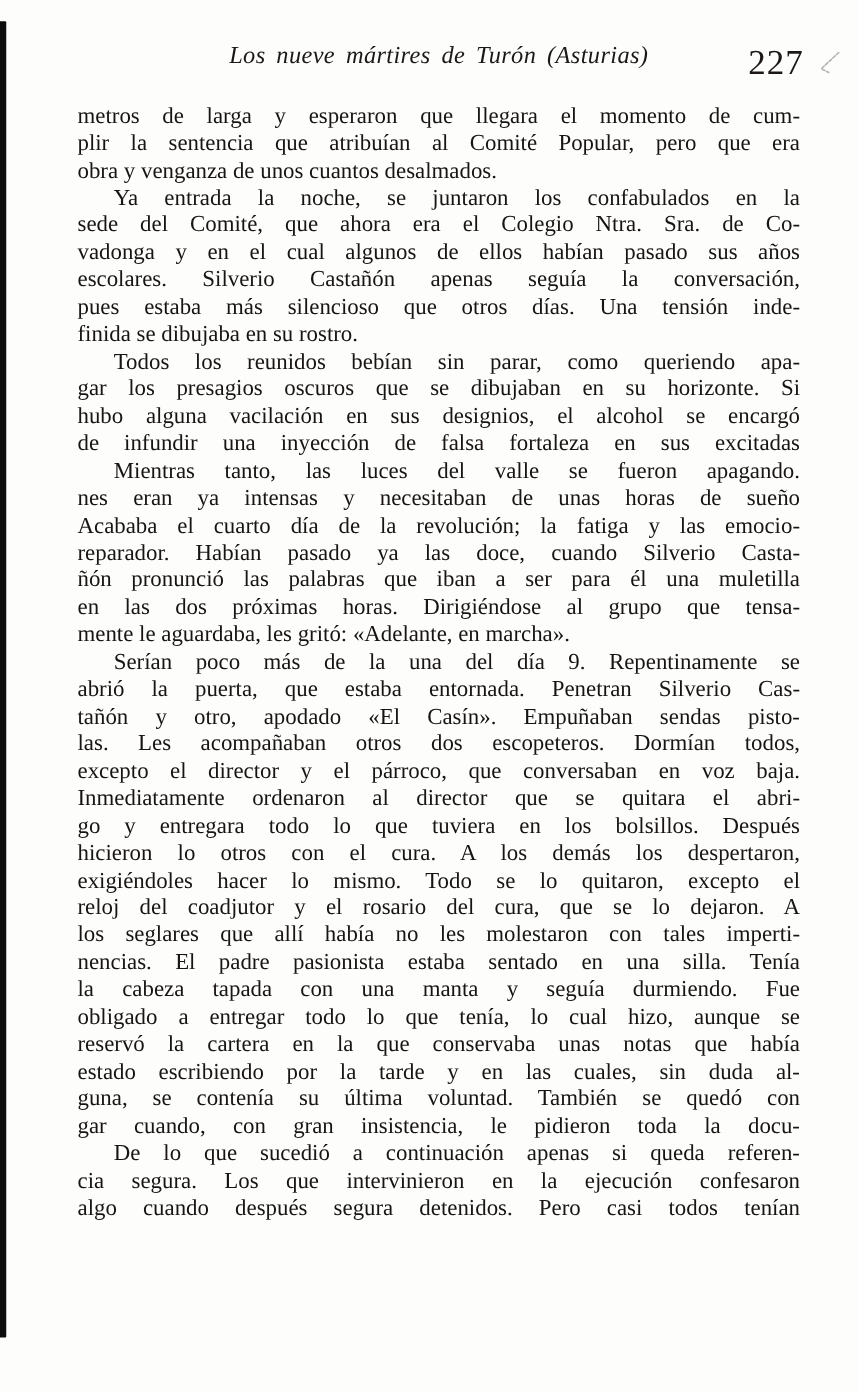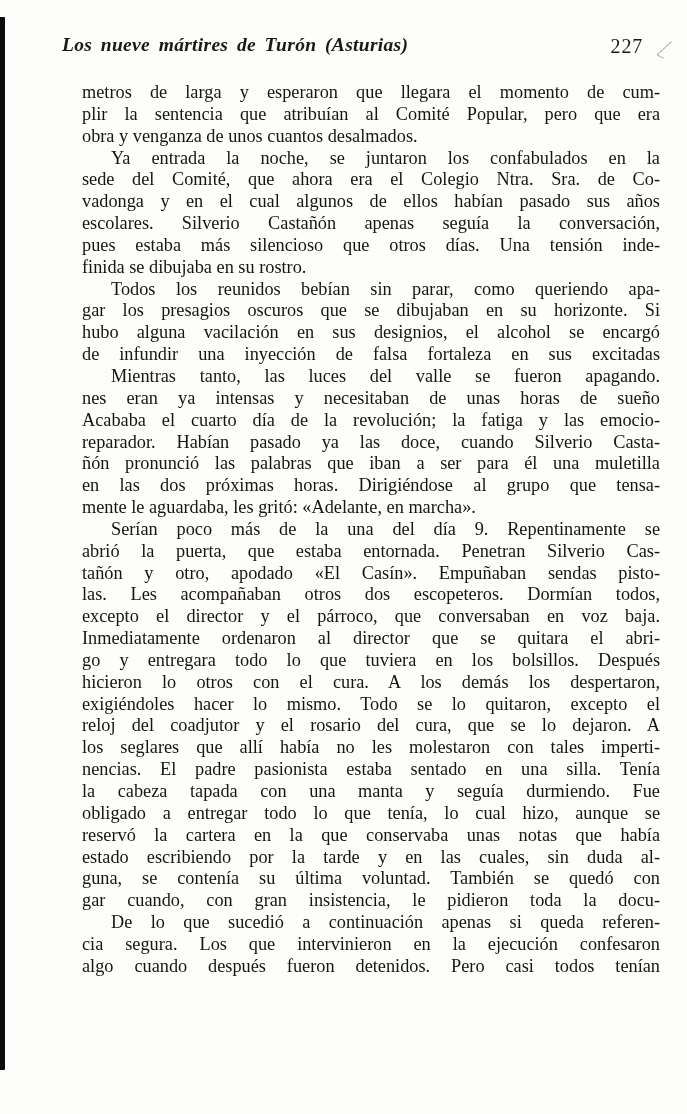--- a/index.html
+++ b/index.html
@@ -37,53 +37,51 @@
   }
   .running-header {
     position: absolute;
     top: 34px;
     left: 62px;
     width: 578px;
     height: 26px;
   }
   .running-title {
     display: block;
-    text-align: left;
+    text-align: center;
     font-style: italic;
     font-size: 19.5px;
     letter-spacing: 0.3px;
     word-spacing: 0.18em;
     color: var(--header-ink);
     white-space: nowrap;
-    font-weight: bold;
   }
   .page-number {
     position: absolute;
     top: 35px;
     right: 44px;
-    font-size: 20px;
+    font-size: 28px;
     letter-spacing: 0.8px;
     color: var(--header-ink);
   }
   .pencil-mark {
     position: absolute;
     left: 651px;
     top: 39px;
     width: 24px;
     height: 24px;
   }
   .text-block {
     position: absolute;
     left: 62px;
     top: 82px;
     width: 578px;
     font-size: 18.3px;
     line-height: 21.85px;
     color: var(--ink);
-    margin-left: 20px;
   }
   .line {
     text-align: justify;
     text-align-last: justify;
   }
   .line.para-end {
     text-align: left;
     text-align-last: left;
   }
   .line.indent {
@@ -141,16 +139,16 @@
       <div class="line">los seglares que allí había no les molestaron con tales imperti-</div>
       <div class="line">nencias. El padre pasionista estaba sentado en una silla. Tenía</div>
       <div class="line">la cabeza tapada con una manta y seguía durmiendo. Fue</div>
       <div class="line">obligado a entregar todo lo que tenía, lo cual hizo, aunque se</div>
       <div class="line">reservó la cartera en la que conservaba unas notas que había</div>
       <div class="line">estado escribiendo por la tarde y en las cuales, sin duda al-</div>
       <div class="line">guna, se contenía su última voluntad. También se quedó con</div>
       <div class="line">gar cuando, con gran insistencia, le pidieron toda la docu-</div>
       <div class="line indent">De lo que sucedió a continuación apenas si queda referen-</div>
       <div class="line">cia segura. Los que intervinieron en la ejecución confesaron</div>
-      <div class="line">algo cuando después fueron detenidos. Pero casi todos tenían</div>
+      <div class="line">algo cuando después segura detenidos. Pero casi todos tenían</div>
     </div>
 
 </div>
 
 </body></html>

